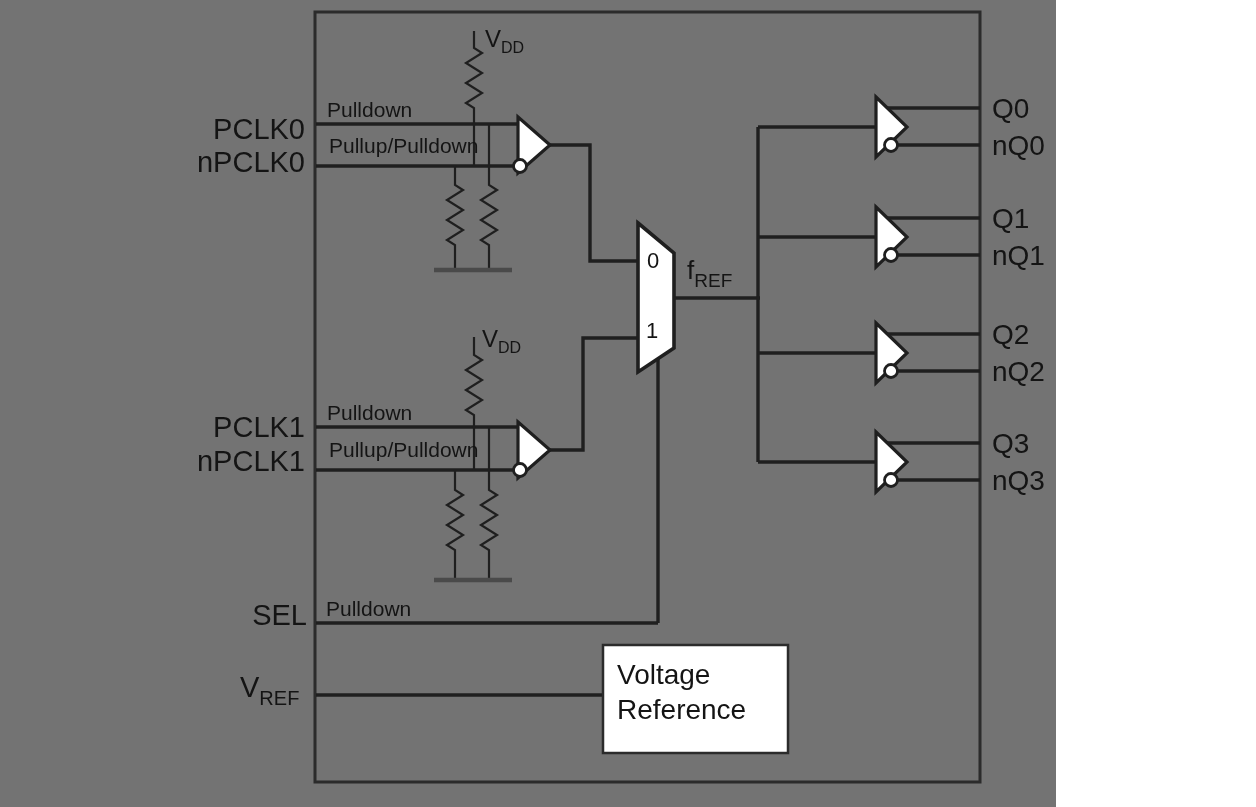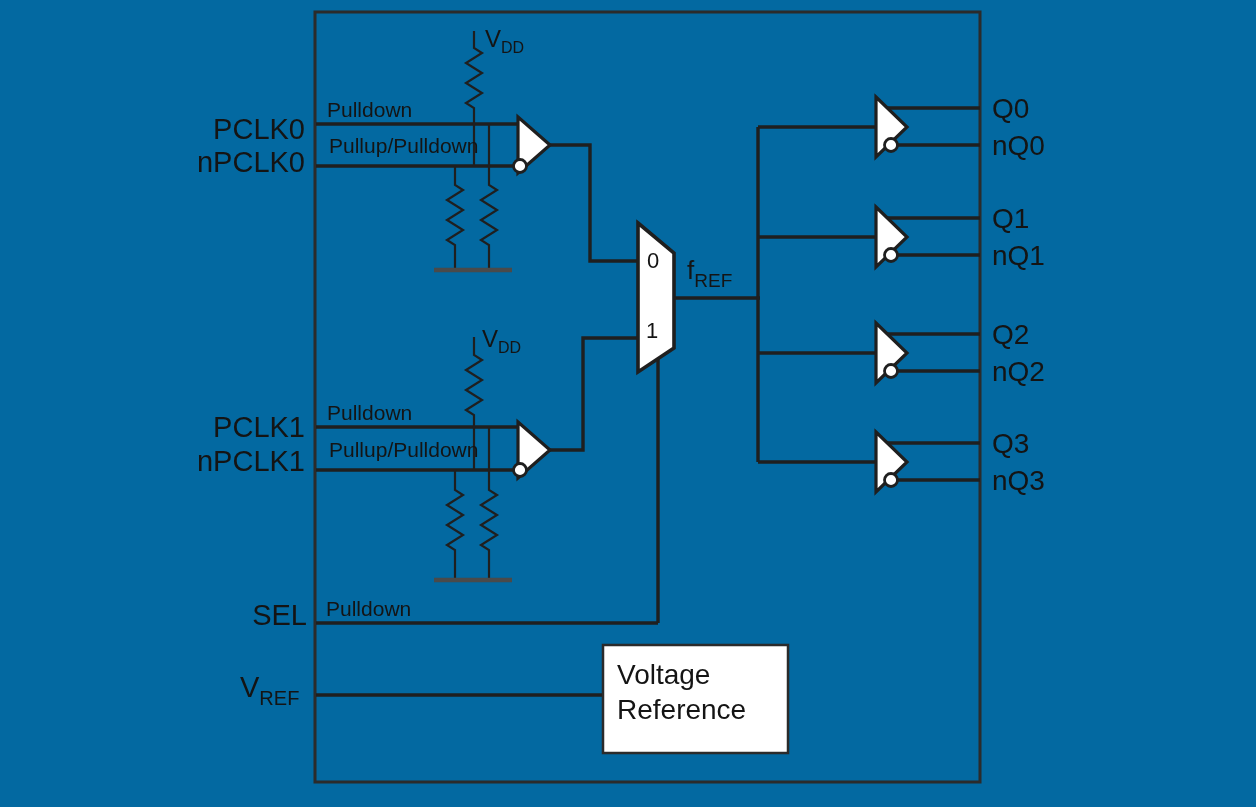--- a/index.html
+++ b/index.html
@@ -1,16 +1,16 @@
 <!DOCTYPE html>
 <html><head>
 <meta charset="utf-8">
 <style>
   html,body { margin:0; padding:0; background:#ffffff; }
-  .page { position:relative; width:1256px; height:807px; background:#0369a1; overflow:hidden; }
+  .page { position:relative; width:1056px; height:807px; background:#737373; overflow:hidden; }
   svg { display:block; }
   
   .w    { stroke:#1f1f1f; stroke-width:3.4; fill:none; }
   .thin { stroke:#1f1f1f; stroke-width:2.2; fill:none; }
   .tri  { stroke:#1f1f1f; stroke-width:3.2; fill:#ffffff; stroke-linejoin:miter; }
   .mux  { stroke:#1f1f1f; stroke-width:3.6; fill:#ffffff; stroke-linejoin:miter; }
   .bub  { stroke:#1f1f1f; stroke-width:2.8; fill:#ffffff; }
   .gnd  { stroke:#4a4a4a; stroke-width:4.5; fill:none; }
   .box  { stroke:#2b2b2b; stroke-width:3;   fill:none; }
   .blk  { stroke:#2b2b2b; stroke-width:2.5; fill:#ffffff; }

